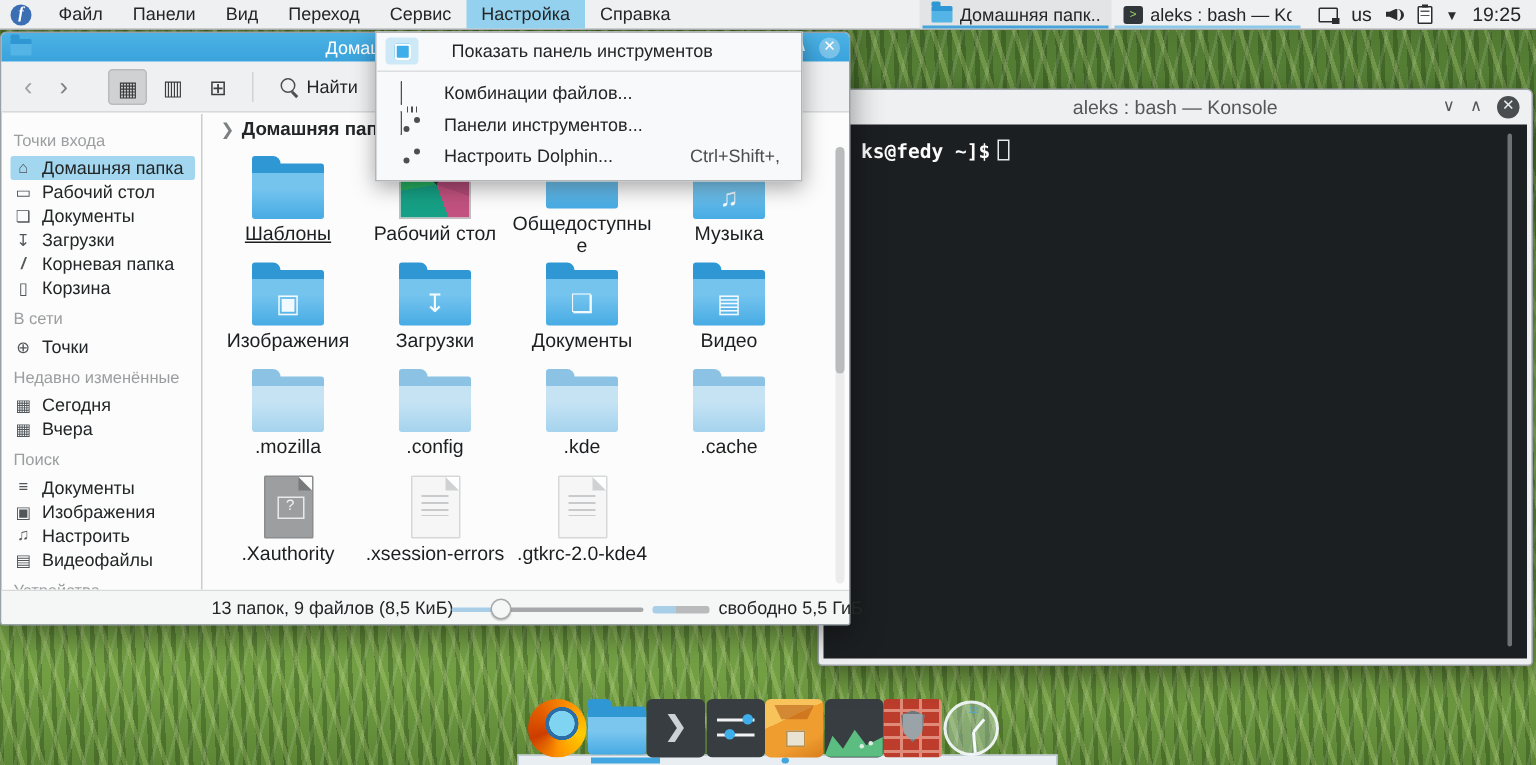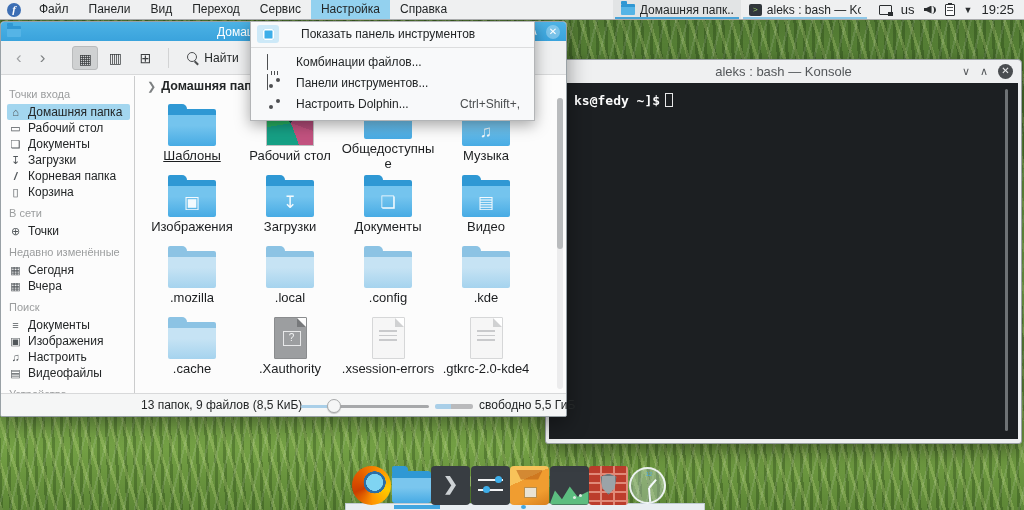--- a/index.html
+++ b/index.html
@@ -409,28 +409,20 @@
               </span>
             </span>
             <span class="flabel">.mozilla</span>
           </div>
         <div class="fcell">
             <span class="ficon">
               <span class="bf hidden">
                 <span class="fb"></span>
               </span>
             </span>
-            <span class="flabel">.local</span>
-          </div>
-        <div class="fcell">
-            <span class="ficon">
-              <span class="bf hidden">
-                <span class="fb"></span>
-              </span>
-            </span>
             <span class="flabel">.config</span>
           </div>
         <div class="fcell">
             <span class="ficon">
               <span class="bf hidden">
                 <span class="fb"></span>
               </span>
             </span>
             <span class="flabel">.kde</span>
           </div>

